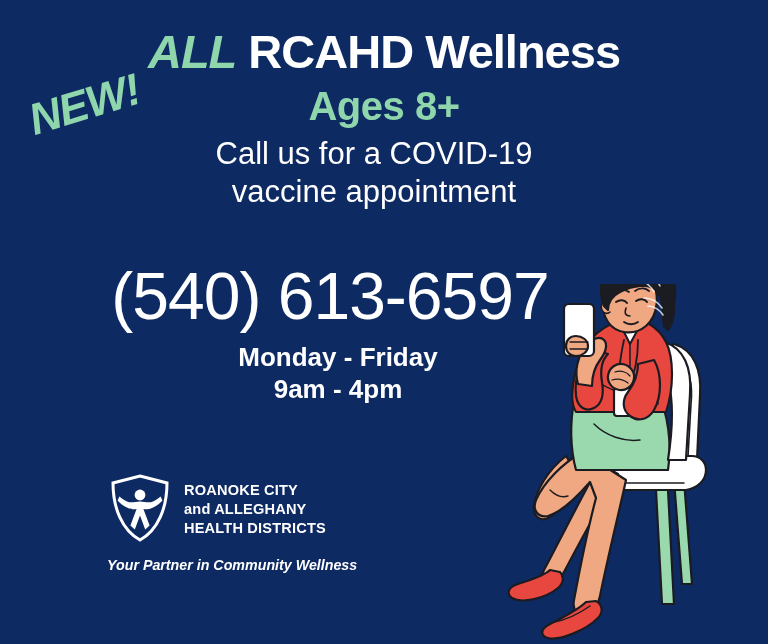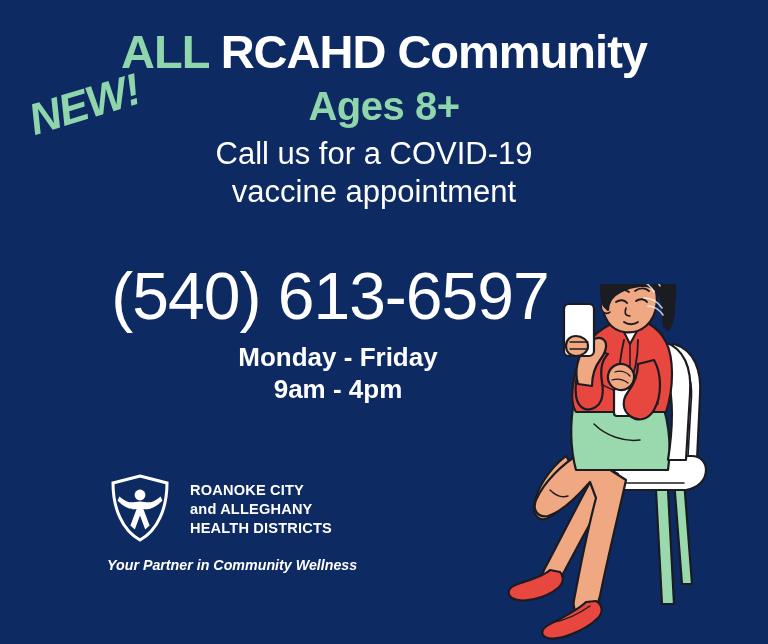--- a/index.html
+++ b/index.html
@@ -37,21 +37,21 @@
     position:absolute;
     left:0; top:24px;
     width:768px;
     text-align:center;
     font-size:47px;
     font-weight:bold;
     letter-spacing:-1px;
     color:#ffffff;
     white-space:nowrap;
   }
-  .headline .accent { color:#8fd6ad; }
+  .headline .accent { color:#8fd6ad;font-style:italic; }
 
   .subhead-ages {
     position:absolute;
     left:0; top:84px;
     width:768px;
     text-align:center;
     font-size:40px;
     font-weight:bold;
     letter-spacing:-0.5px;
     color:#8fd6ad;
@@ -97,21 +97,21 @@
     padding-left:36px;
   }
   .hours .l2 { display:block; }
 
   
   .logo-block {
     position:absolute;
     left:110px; top:474px;
     width:260px;
   }
-  .logo-row { display:flex; align-items:center; gap:20px; }
+  .logo-row { display:flex; align-items:center; gap:14px; }
   .shield { width:60px; height:68px; flex:0 0 auto; }
   .logo-text {
     color:#ffffff;
     font-size:15.5px;
     font-weight:bold;
     line-height:19px;
     letter-spacing:0.2px;
     transform:scaleX(0.94);
     transform-origin:left center;
     white-space:nowrap;
@@ -137,21 +137,21 @@
     width:290px; height:360px;
   }
 </style>
 </head>
 <body>
 
 <div id="poster">
 
   <div class="new-badge">NEW!</div>
 
-  <div class="headline"><span class="accent">ALL</span><span> RCAHD Community</span></div>
+  <div class="headline"><span class="accent">ALL</span><span> RCAHD Wellness</span></div>
 
   <div class="subhead-ages">Ages 8+</div>
 
   <div class="subhead-call">
     <span class="l1">Call us for a COVID-19</span>
     <span class="l2">vaccine appointment</span>
   </div>
 
   <div class="phone">(540) 613-6597</div>
 

